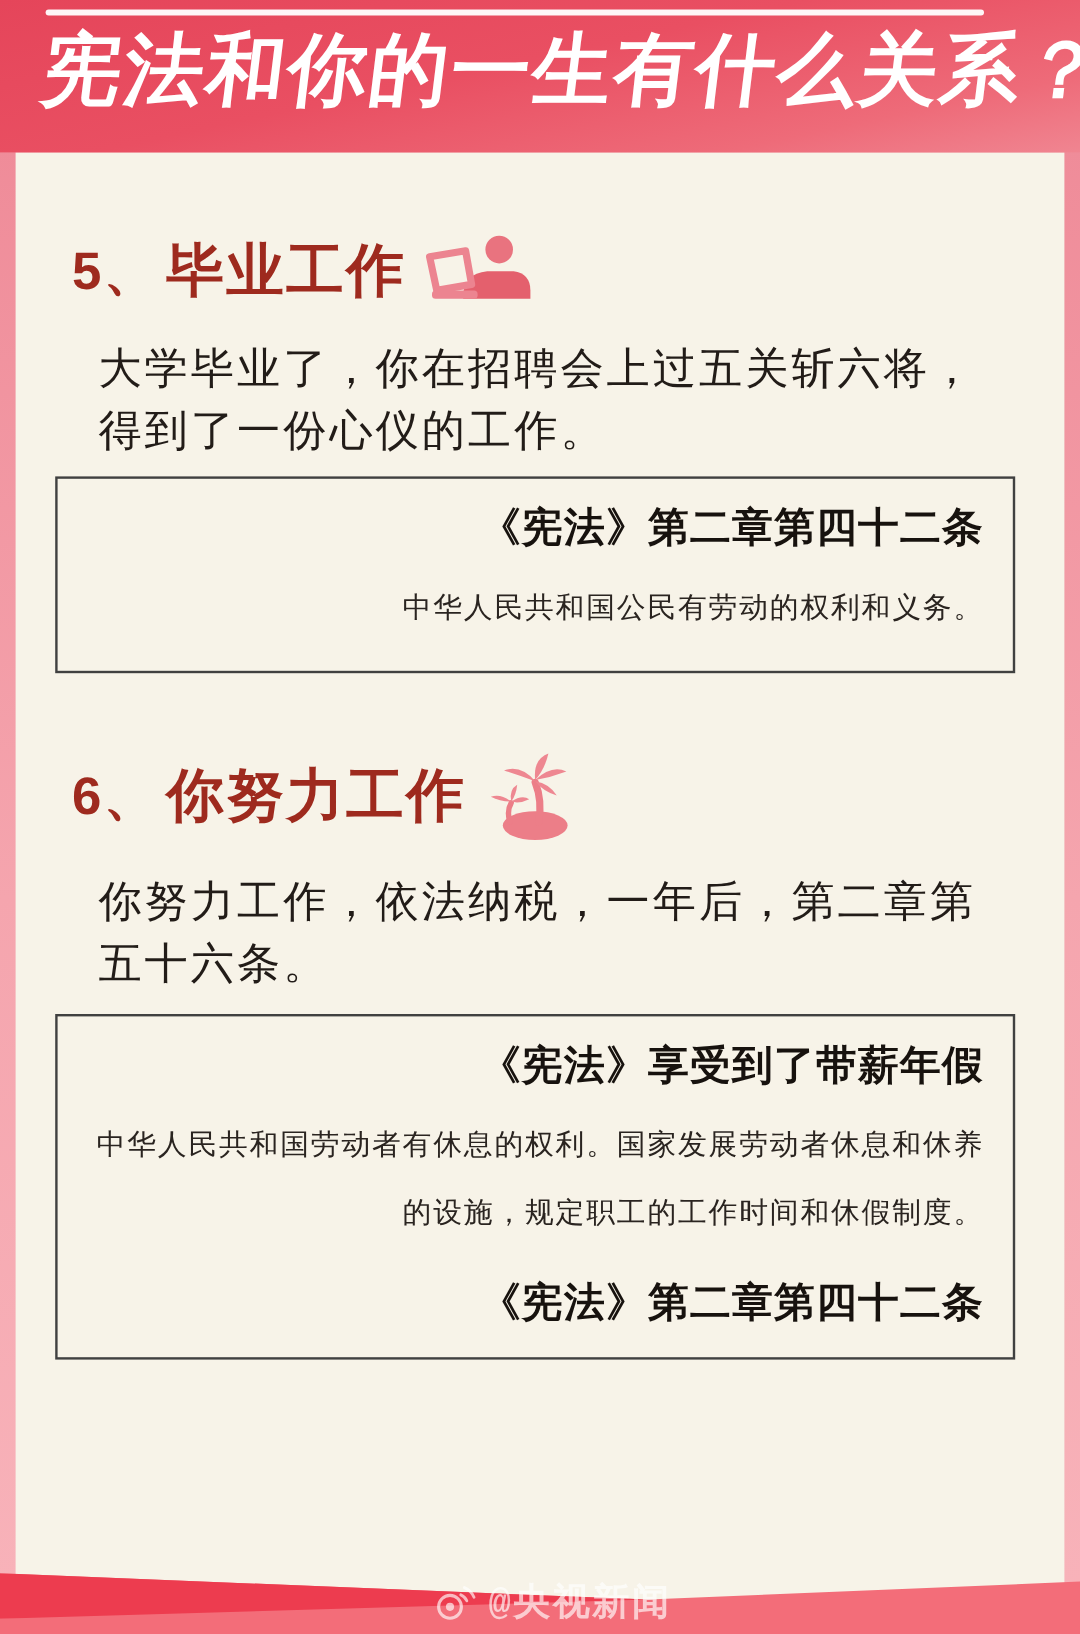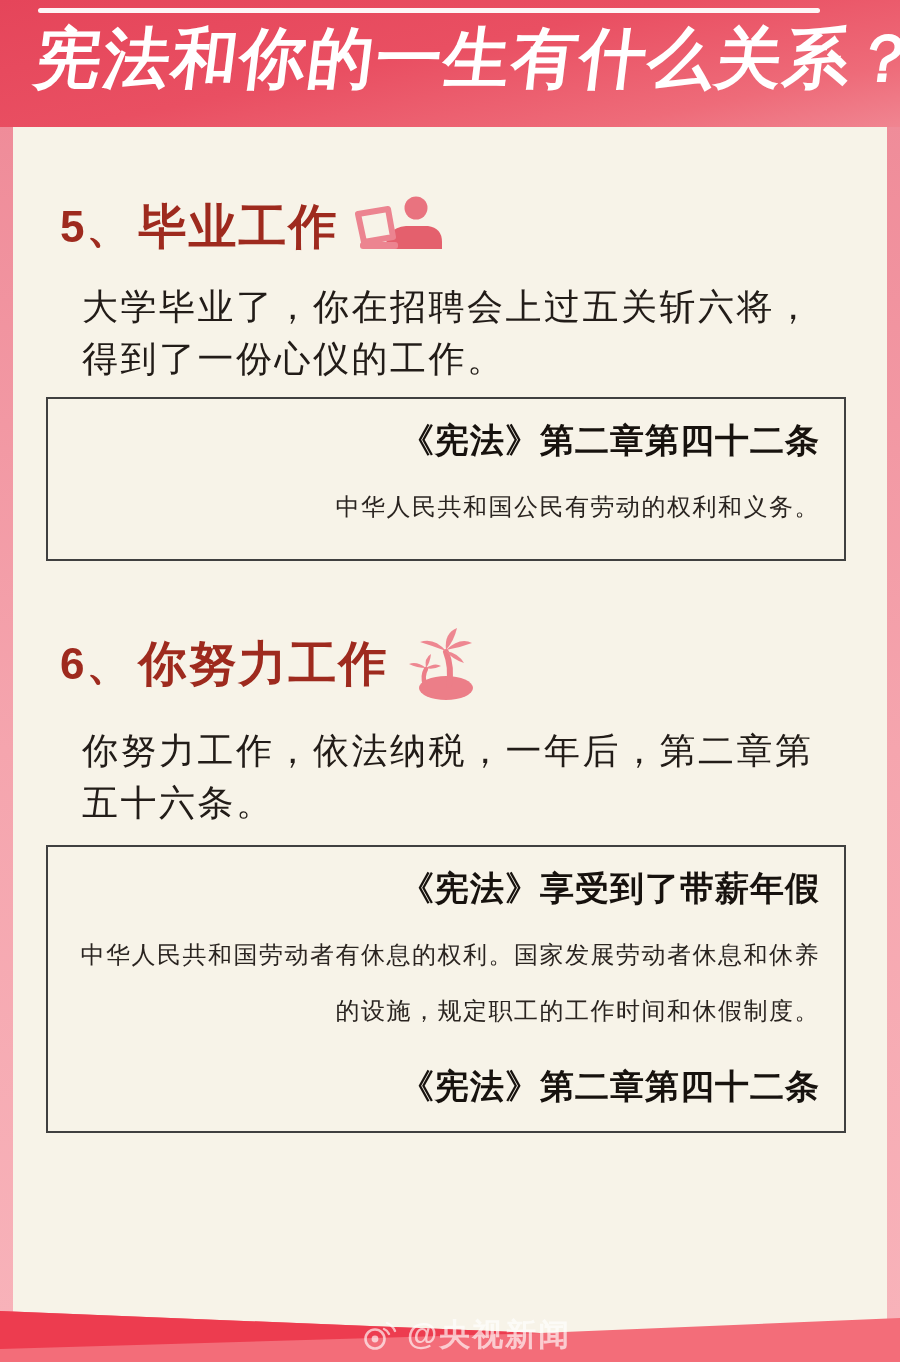--- a/index.html
+++ b/index.html
@@ -65,21 +65,21 @@
   }
   .band-red{
     position:absolute; inset:0;
     background:#ed3c4f;
     clip-path:polygon(0 1px,540px 23px,0 39px);
   }
   .watermark{
     position:absolute; left:362px; bottom:6px; z-index:5;
     display:flex; align-items:center; gap:9px;
     color:rgba(255,255,255,.65);
-    font-family:Liberation Sans, sans-serif;
+    font-family:Liberation Mono, monospace;
     font-size:31px; font-weight:bold; letter-spacing:2px;
   }
   .icon-svg{display:block;}
 </style>
 </head>
 <body>
 
 <div class="poster">
 
   <div class="card">

